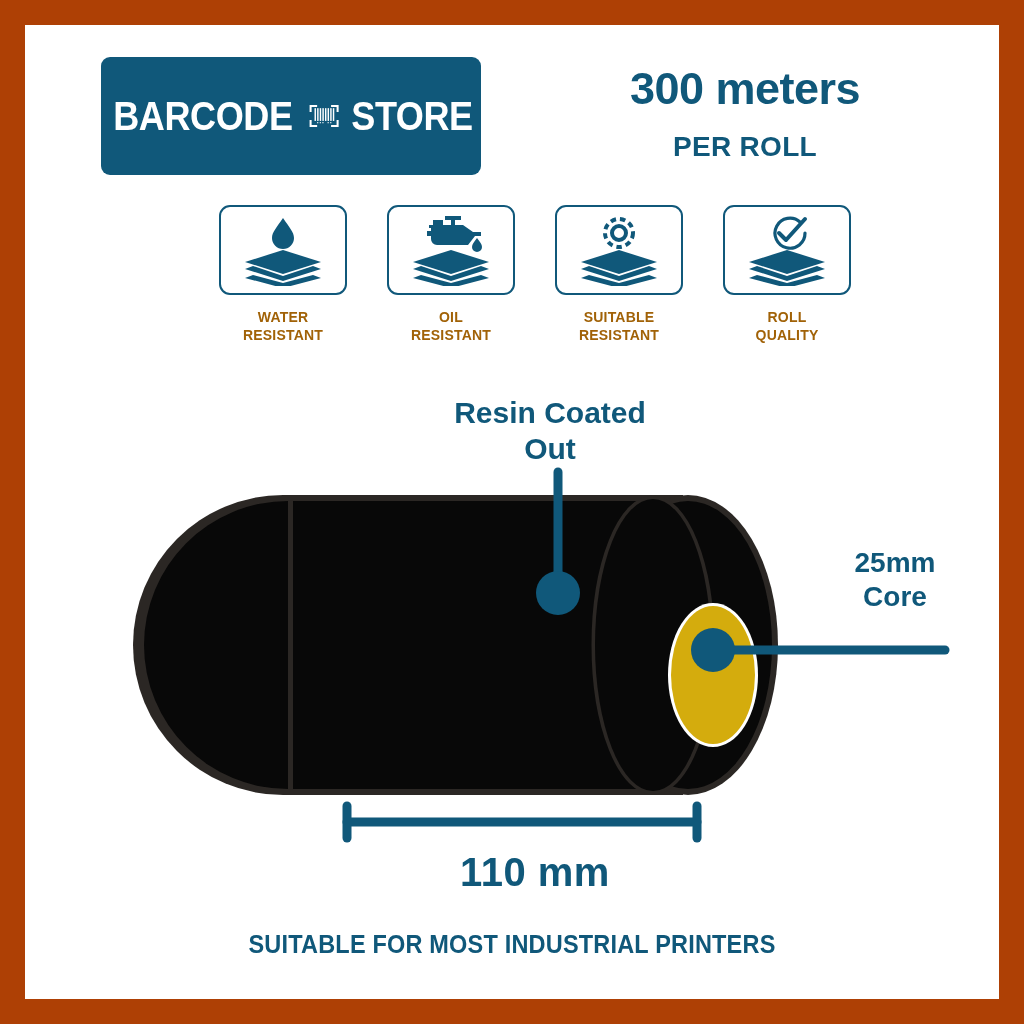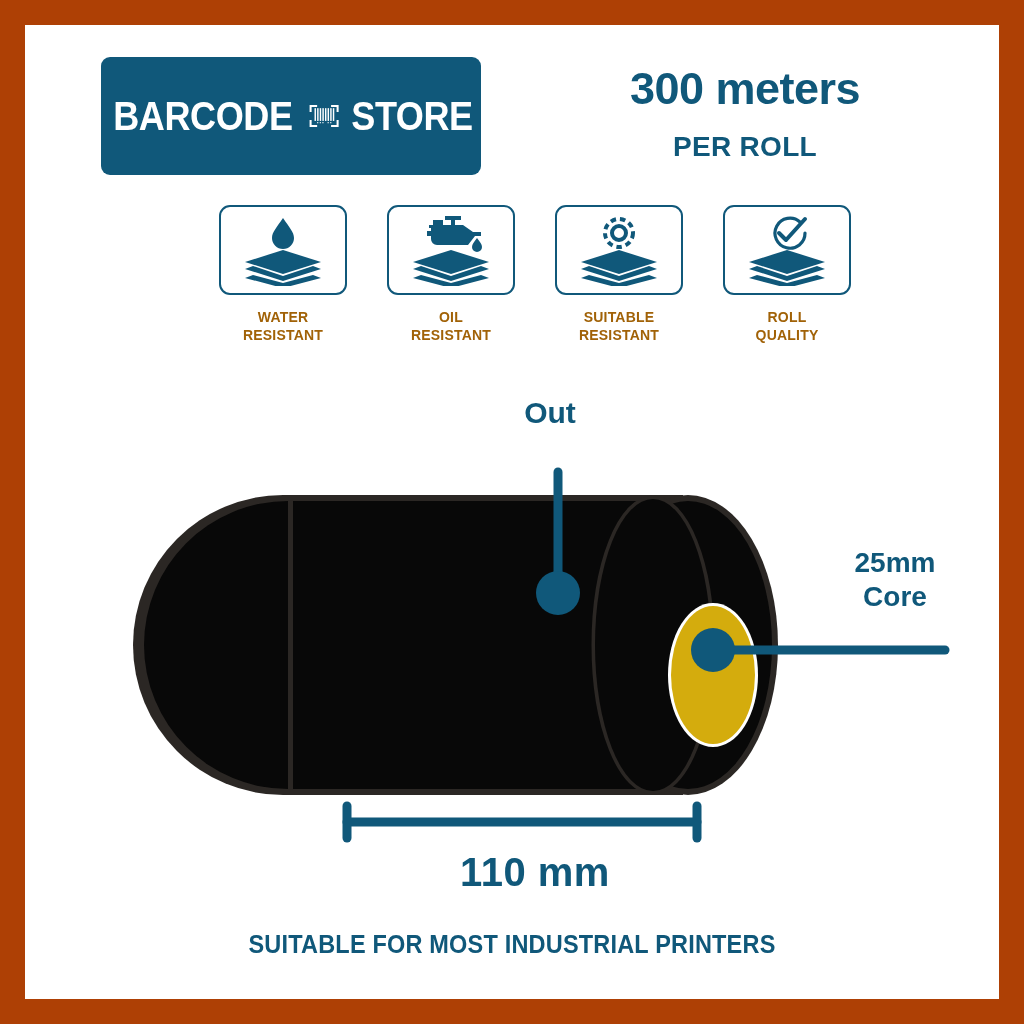--- a/index.html
+++ b/index.html
@@ -295,20 +295,21 @@
     </g>
 
     <g>
       <line x1="322" y1="797" x2="672" y2="797" stroke="#10587A" stroke-width="9" stroke-linecap="round"></line>
       <line x1="322" y1="781" x2="322" y2="813" stroke="#10587A" stroke-width="9" stroke-linecap="round"></line>
       <line x1="672" y1="781" x2="672" y2="813" stroke="#10587A" stroke-width="9" stroke-linecap="round"></line>
     </g>
   </svg>
 
   <div class="callout" id="callout-resin">
+    <div>Resin Coated</div>
     <div>Out</div>
   </div>
 
   <div class="callout" id="callout-core">
     <div>25mm</div>
     <div>Core</div>
   </div>
 
   <div id="dim-label">110 mm</div>
 

